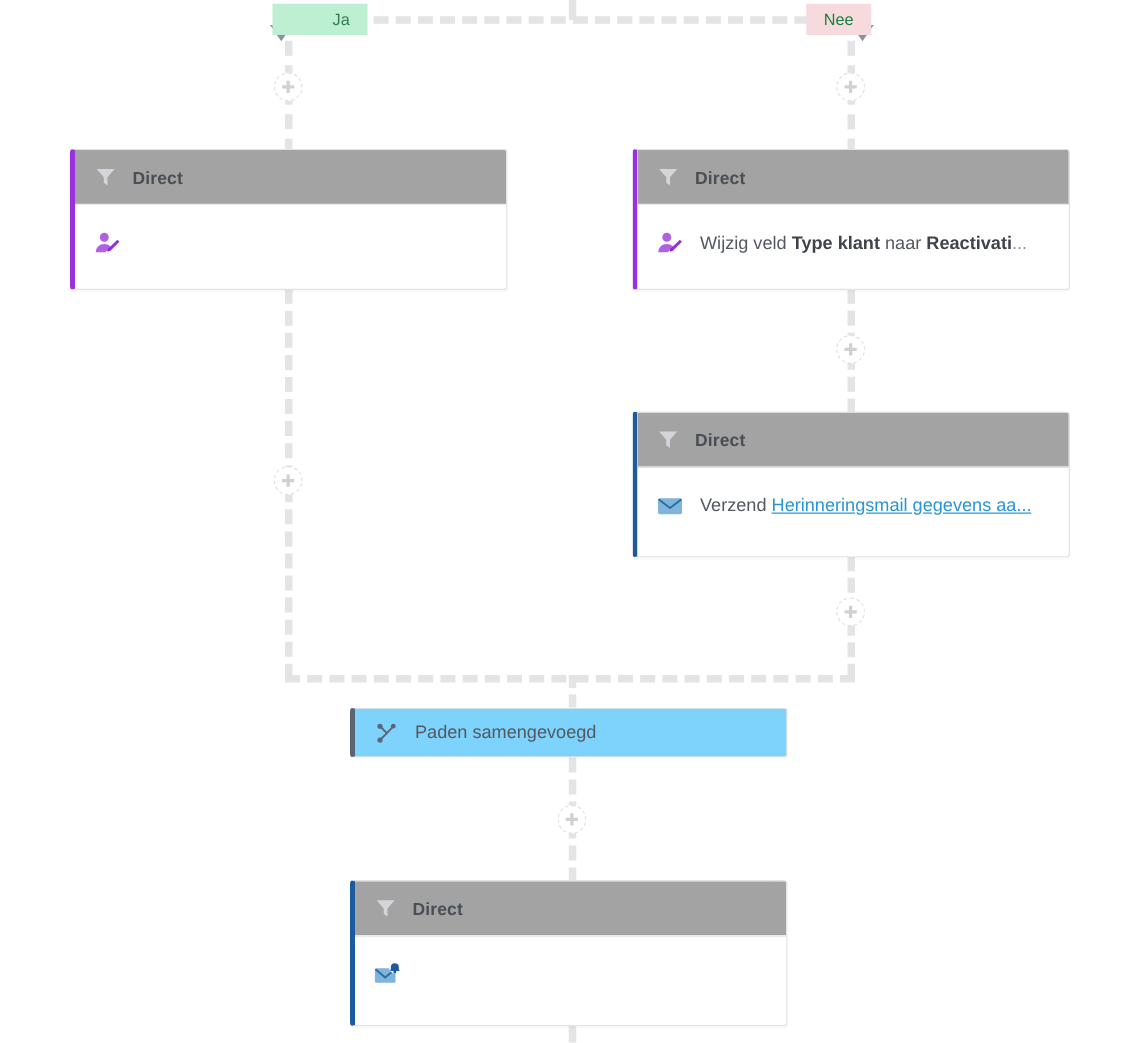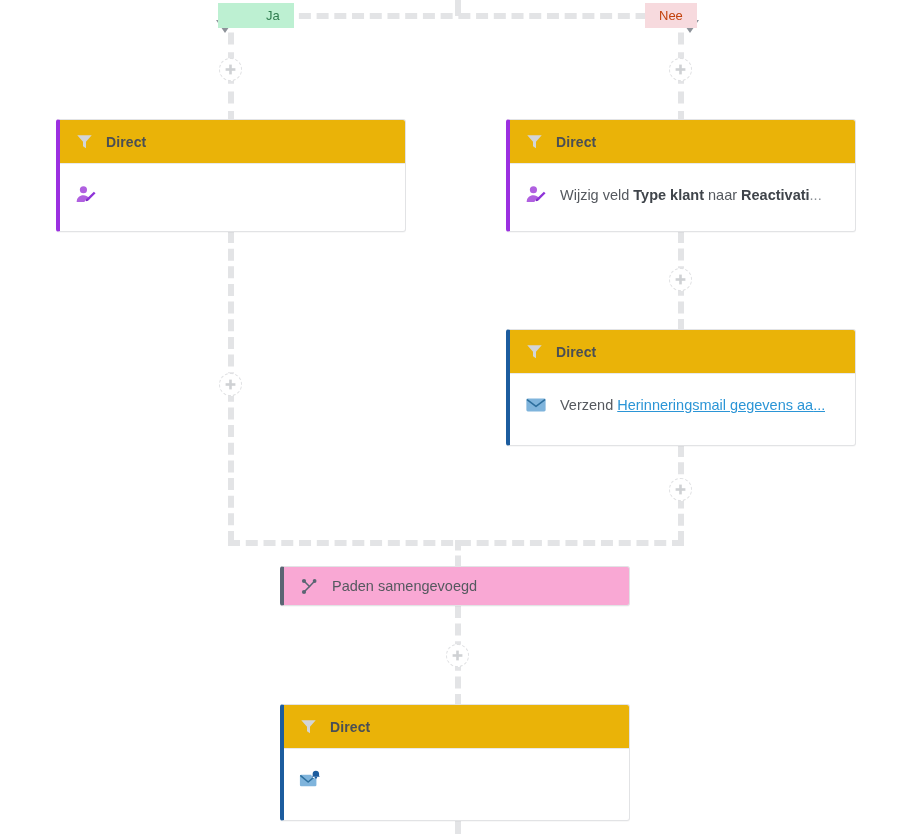--- a/index.html
+++ b/index.html
@@ -63,21 +63,21 @@
     z-index: 5;
     white-space: nowrap;
   }
   .branch-yes {
     background: #bdf0d2;
     color: #2f7d4f;
     padding-left: 48px;
   }
   .branch-no {
     background: #f7dade;
-    color: #c2410c;
+    color: #15803d;
   }
 
   
   .card {
     position: absolute;
     background: #ffffff;
     border: 1px solid #e2e3e5;
     border-left-width: 4px;
     border-left-style: solid;
     border-radius: 3px;
@@ -86,21 +86,21 @@
     overflow: hidden;
   }
   .card.accent-purple { border-left-color: #9b30e0; }
   .card.accent-blue   { border-left-color: #1c5c9e; }
 
   .card-header {
     height: 44px;
     display: flex;
     align-items: center;
     padding: 0 14px;
-    background: #eab308;
+    background: #a3a3a3;
     border-bottom: 1px solid #e8e9eb;
   }
   .card-header .hdr-icon {
     width: 20px; height: 20px;
     margin-right: 12px;
     flex: 0 0 20px;
     display: flex; align-items: center; justify-content: center;
   }
   .card-header .hdr-title {
     font-size: 14px;
@@ -136,21 +136,21 @@
   }
   .ellip { color: #8a8f95; }
   .dotted {
     border-bottom: 1px dotted #9aa0a6;
     padding-bottom: 1px;
   }
 
   
   .merge-card {
     position: absolute;
-    background: #f9a8d4;
+    background: #7dd3fc;
     border: 1px solid #e2e3e5;
     border-left: 4px solid #5a6573;
     border-radius: 3px;
     height: 40px;
     display: flex;
     align-items: center;
     padding: 0 14px;
     z-index: 6;
     box-shadow: 0 1px 1px rgba(0,0,0,0.03);
   }

